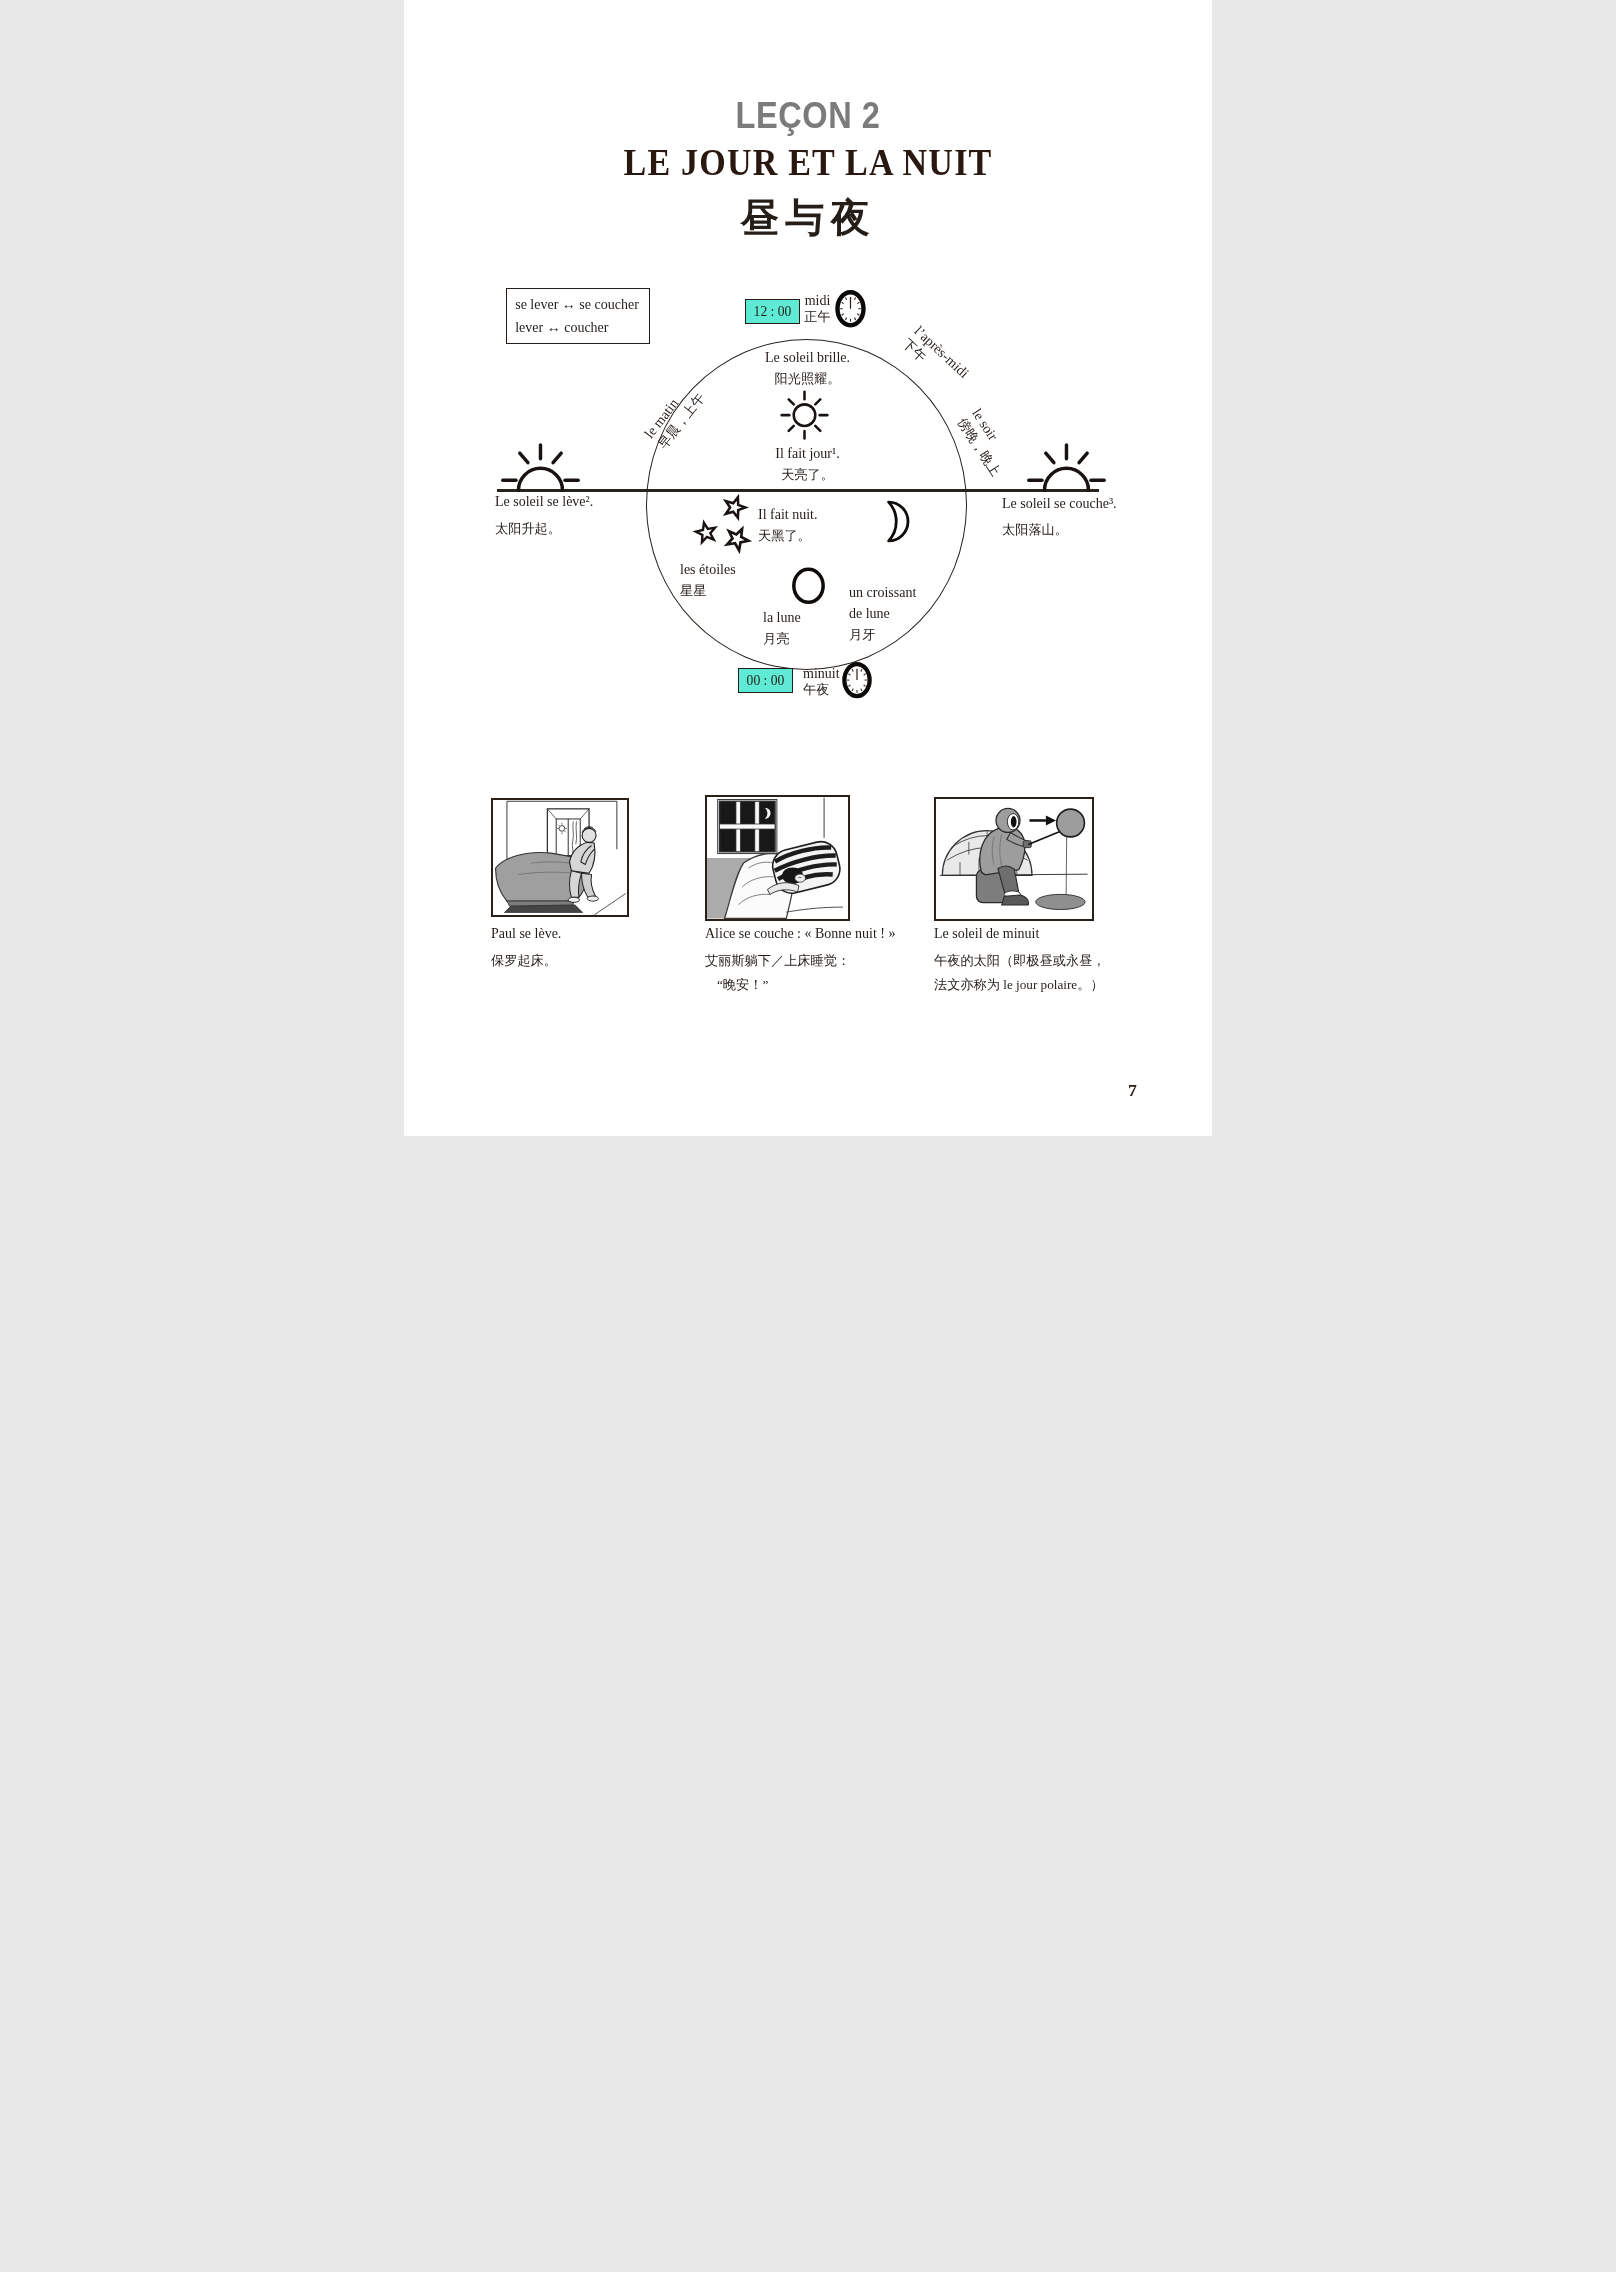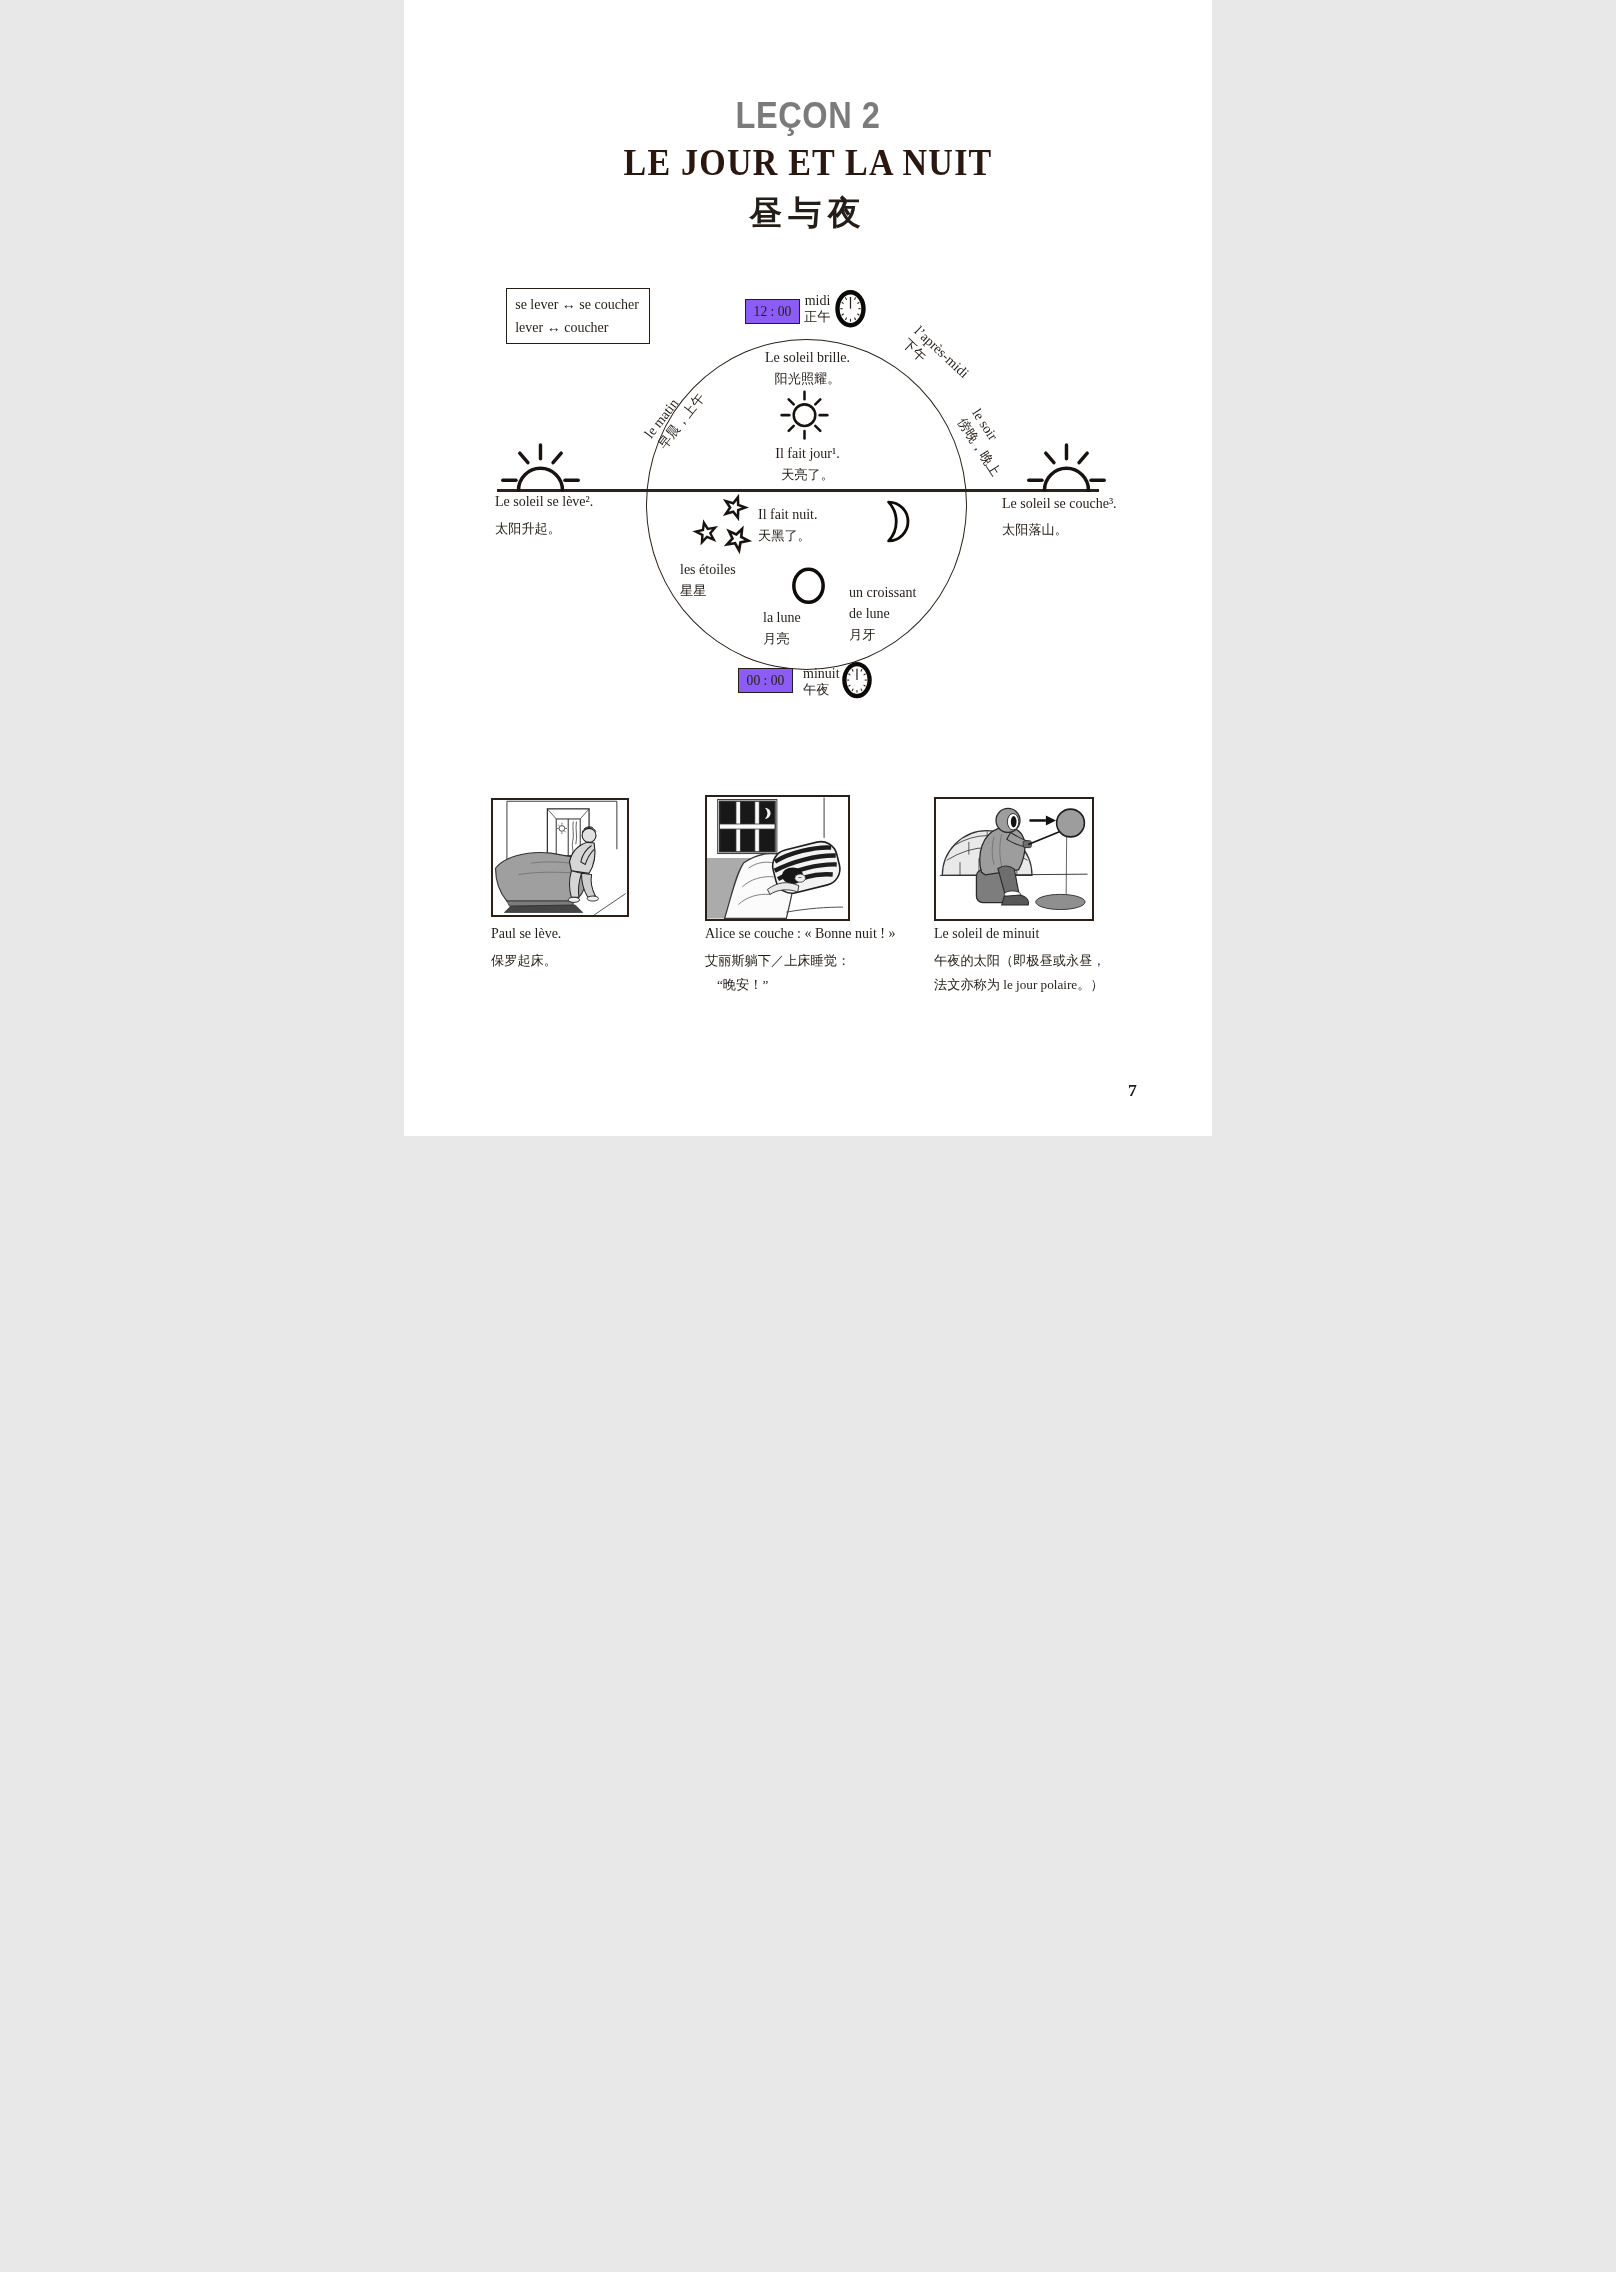--- a/index.html
+++ b/index.html
@@ -5,28 +5,28 @@
   html,body{margin:0;padding:0;background:#e8e8e8;}
   .page{
     position:relative;width:808px;height:1136px;margin:0 auto;background:#ffffff;
     font-family:"Liberation Serif","DejaVu Serif",serif;color:#241d18;overflow:hidden;
   }
   .abs{position:absolute;}
   .ctr{left:0;right:0;text-align:center;}
   .lesson-label{top:95px;font-family:"Liberation Sans","DejaVu Sans",sans-serif;
     font-size:37px;font-weight:700;color:#7b7b7b;letter-spacing:0.6px;transform:scaleX(.88);}
   .main-title{top:141px;font-size:37px;font-weight:700;color:#2a1810;letter-spacing:1.3px;transform:scaleX(.92);}
-  .subtitle-zh{top:191px;font-size:33px;font-weight:700;color:#241d18;letter-spacing:6.3px;}
+  .subtitle-zh{top:191px;font-size:39px;font-weight:700;color:#241d18;letter-spacing:6.3px;}
   .vocab-box{left:102px;top:288px;width:134px;height:50px;border:1.6px solid #241d18;
     padding:3.8px 0 0 8.2px;font-size:14px;line-height:23px;}
   
   .horizon{left:93px;top:489px;width:602px;height:2.5px;background:#2a221c;}
   .big-circle{left:242px;top:339px;width:319px;height:329px;border:1.6px solid #2a221c;border-radius:50%;}
   .time-box{width:53px;height:23px;border:1.5px solid #241d18;font-size:13.6px;
-    text-align:center;line-height:23px;background:#8b5cf6;}
+    text-align:center;line-height:23px;background:#5eead4;}
   .tb-noon{left:341px;top:299px;}
   .tb-mid{left:334px;top:668px;}
   .clock-label{line-height:16.4px;}
   .cl-noon{left:400px;top:293px;text-align:right;}
   .cl-mid{left:399px;top:666px;}
   .fr{font-size:14px;}
   .zh{font-size:13.2px;}
   .rot{transform-origin:center center;line-height:17px;text-align:left;white-space:nowrap;}
   .lab-matin{left:226px;top:375px;width:126px;transform:rotate(-52deg);}
   .lab-apm{left:489px;top:363px;width:132px;transform:rotate(43deg);}

